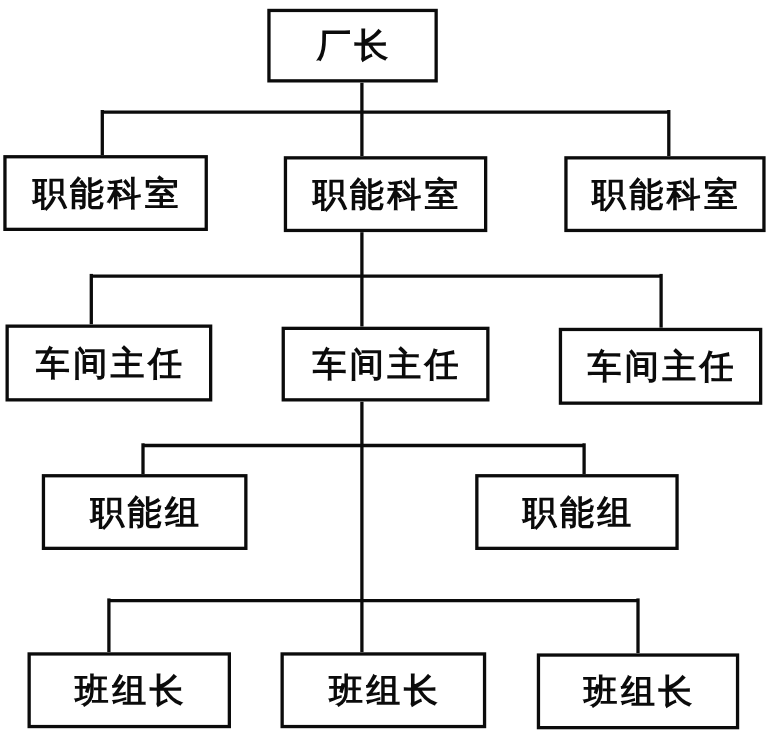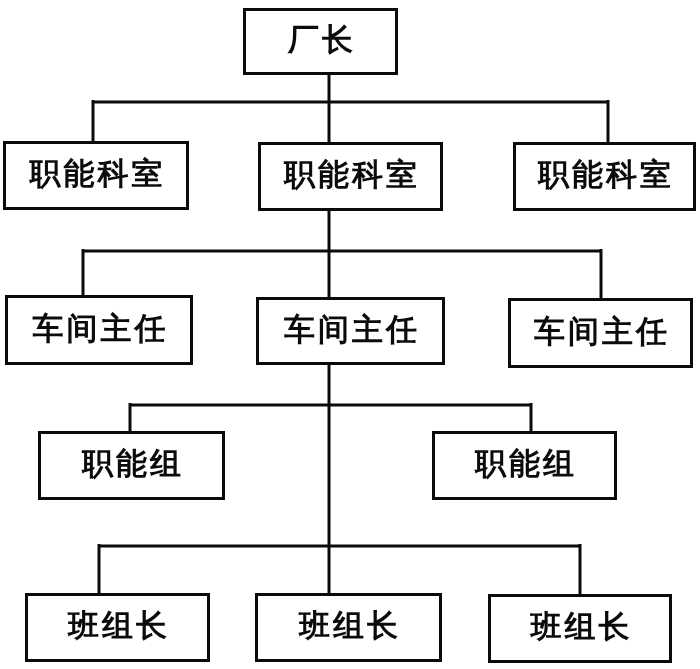--- a/index.html
+++ b/index.html
@@ -1,20 +1,20 @@
 <!DOCTYPE html>
 <html><head>
 <meta charset="utf-8">
 <style>
   html,body{margin:0;padding:0;background:#ffffff;}
   #canvas{
     position:relative;
     width:700px;height:669px;
     background:#ffffff;
-    font-family:Liberation Mono, monospace;
+    font-family:Liberation Sans, sans-serif;
     overflow:hidden;
   }
   #connectors{position:absolute;left:0;top:0;width:700px;height:669px;}
   .node{
     position:absolute;
     box-sizing:border-box;
     display:flex;align-items:center;justify-content:center;
     border:3px solid #0b0b0b;
     background:#ffffff;
     color:#0b0b0b;

